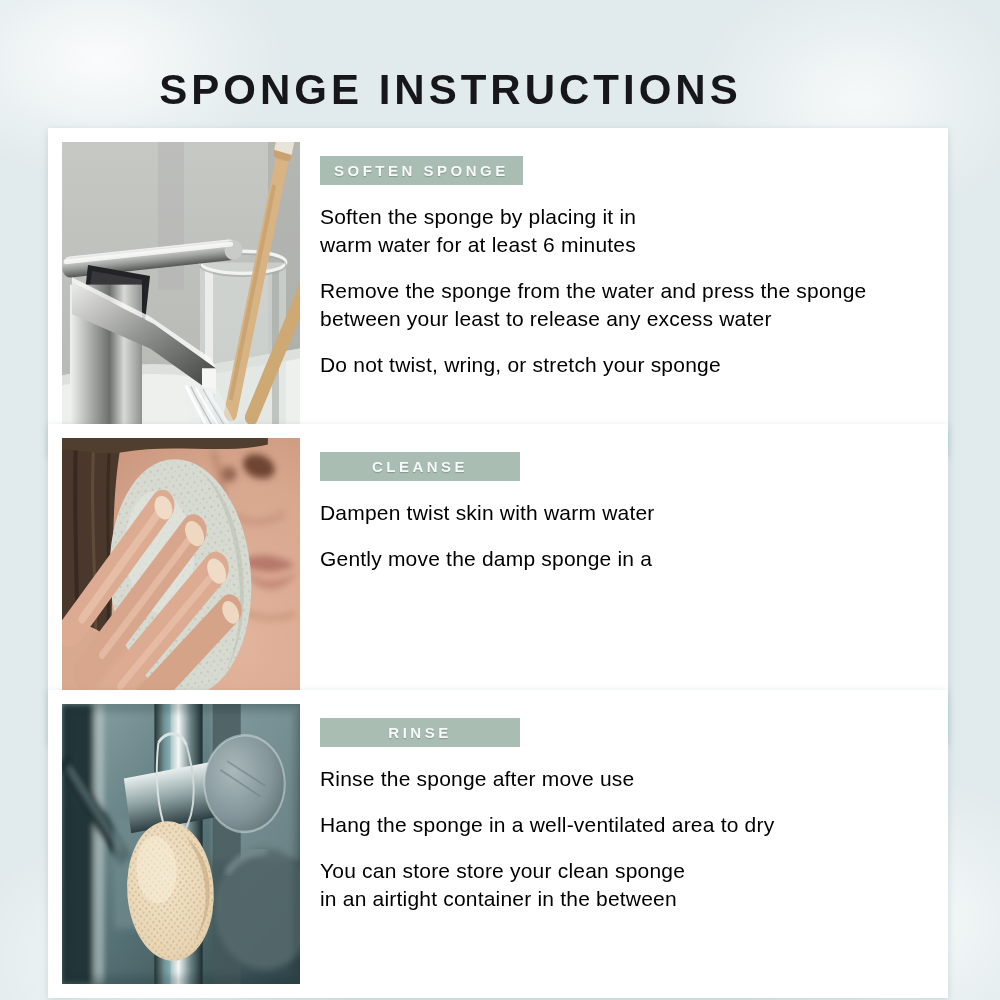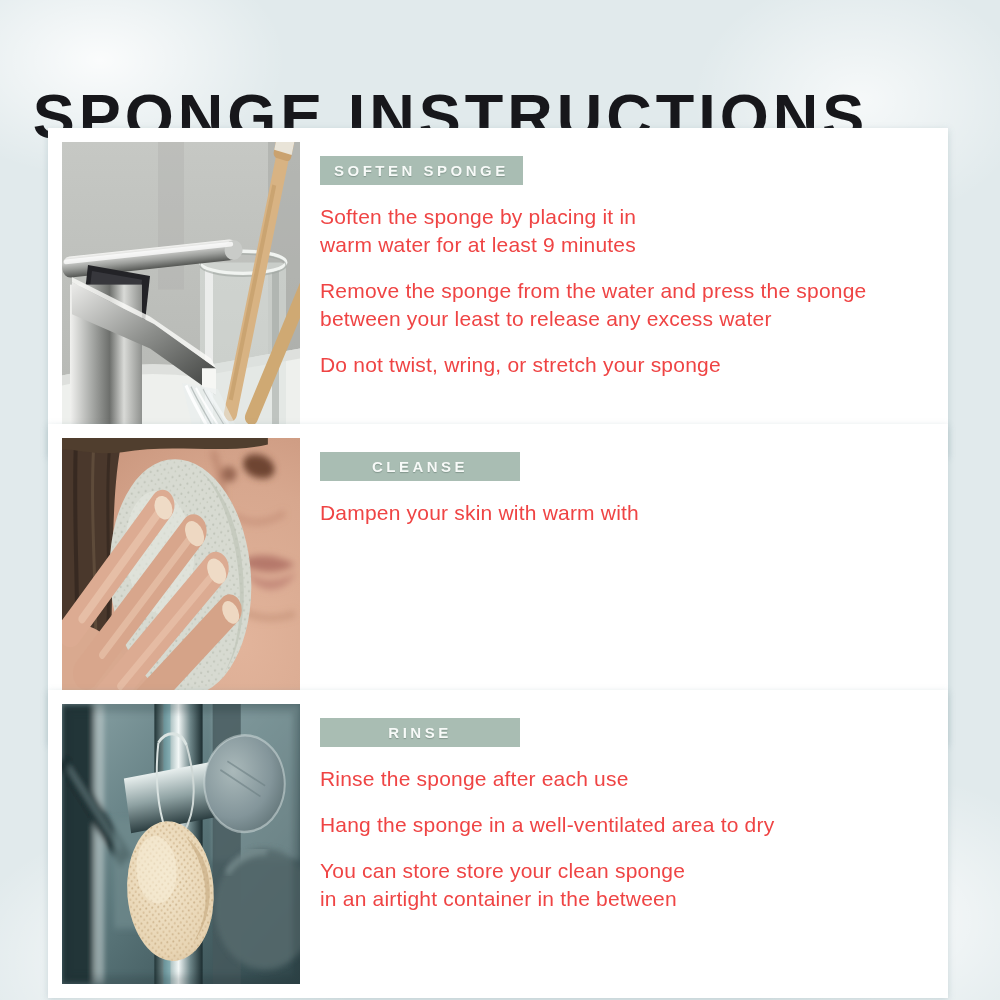--- a/index.html
+++ b/index.html
@@ -11,40 +11,40 @@
       radial-gradient(ellipse 300px 190px at 10% 6%,  rgba(255,255,255,.85), rgba(255,255,255,0) 62%),
       radial-gradient(ellipse 280px 210px at 86% 10%, rgba(255,255,255,.7),  rgba(255,255,255,0) 60%),
       radial-gradient(ellipse 330px 230px at 16% 96%, rgba(255,255,255,.8),  rgba(255,255,255,0) 60%),
       radial-gradient(ellipse 310px 250px at 90% 92%, rgba(255,255,255,.75), rgba(255,255,255,0) 58%),
       radial-gradient(ellipse 220px 160px at 48% 42%, rgba(206,223,227,.55), rgba(206,223,227,0) 62%),
       radial-gradient(ellipse 260px 170px at 62% 72%, rgba(255,255,255,.5),  rgba(255,255,255,0) 60%),
       radial-gradient(ellipse 240px 150px at 35% 60%, rgba(210,226,229,.45), rgba(210,226,229,0) 60%);
   }
 
   .title{position:absolute;top:38px;left:0;width:901px;text-align:center;
-         font-size:63px;font-weight:bold;letter-spacing:4px;color:#17171b;
+         font-size:42px;font-weight:bold;letter-spacing:4px;color:#17171b;
          white-space:nowrap;}
 
   .card{position:absolute;left:48px;width:900px;background:#ffffff;
         box-shadow:0 2px 7px rgba(110,145,152,.28);}
   .card-1{top:128px;height:328px;}
   .card-2{top:424px;height:320px;}
   .card-3{top:690px;height:308px;}
 
   .photo{position:absolute;left:14px;top:14px;width:238px;bottom:14px;overflow:hidden;}
   .photo svg{display:block;width:100%;height:100%;}
 
   .content{position:absolute;left:272px;top:28px;right:18px;}
 
   .badge{display:inline-block;min-width:200px;box-sizing:border-box;
          padding:0 14px;height:29px;line-height:29px;text-align:center;
          background:#a9bdb3;color:#f7faf8;font-size:15px;font-weight:bold;
          letter-spacing:3.5px;text-shadow:0 1px 1px rgba(60,80,72,.35);}
 
-  .para{margin-top:18px;color:#ef4444;font-size:21px;line-height:28px;
+  .para{margin-top:18px;color:#000000;font-size:21px;line-height:28px;
         letter-spacing:.2px;}
   .para:first-of-type{margin-top:22px;}
   .line{white-space:nowrap;}
 </style>
 </head>
 <body>
 
 <div class="page">
 
   <h1 class="title">SPONGE INSTRUCTIONS</h1>
@@ -131,21 +131,21 @@
           <path d="M129,199 C138,215 150,229 158,243" stroke="#9aa3a2" stroke-width="1.2" fill="none" opacity=".6"></path>
           <path d="M141,201 C150,215 162,229 171,243" stroke="#9aa3a2" stroke-width="1" fill="none" opacity=".55"></path>
           <ellipse cx="158" cy="243" rx="26" ry="5" fill="#ffffff" opacity=".65"></ellipse>
         </g>
       </svg>
     </div>
     <div class="content">
       <div class="badge">SOFTEN SPONGE</div>
       <div class="para">
         <div class="line">Soften the sponge by placing it in</div>
-        <div class="line">warm water for at least 9 minutes</div>
+        <div class="line">warm water for at least 6 minutes</div>
       </div>
       <div class="para">
         <div class="line">Remove the sponge from the water and press the sponge</div>
         <div class="line">between your least to release any excess water</div>
       </div>
       <div class="para">
         <div class="line">Do not twist, wring, or stretch your sponge</div>
       </div>
     </div>
   </section>
@@ -208,23 +208,24 @@
           <ellipse cx="101" cy="54" rx="8" ry="10" fill="#efdbc6" transform="rotate(-42 101 54)"></ellipse>
           <ellipse cx="132" cy="74" rx="8" ry="11" fill="#eed8c2" transform="rotate(-42 132 74)"></ellipse>
           <ellipse cx="154" cy="103" rx="8" ry="11" fill="#efdbc6" transform="rotate(-42 154 103)"></ellipse>
           <ellipse cx="168" cy="135" rx="7" ry="10" fill="#eed8c2" transform="rotate(-42 168 135)"></ellipse>
         </g>
       </svg>
     </div>
     <div class="content">
       <div class="badge">CLEANSE</div>
       <div class="para">
-        <div class="line">Dampen your skin with warm with</div>
-      </div>
-      <div class="para">
+        <div class="line">Dampen twist skin with warm water</div>
+      </div>
+      <div class="para">
+        <div class="line">Gently move the damp sponge in a</div>
       </div>
     </div>
   </section>
 
   <section class="card card-3">
     <div class="photo">
       <svg viewBox="0 0 237 232" preserveAspectRatio="none">
         <defs>
           <linearGradient id="r-bg" x1="0" y1="0" x2="1" y2="1">
             <stop offset="0" stop-color="#8aa3a6"></stop>
@@ -298,21 +299,21 @@
           <path d="M128,112 C148,140 148,176 126,200 C152,178 156,134 128,112 Z" fill="#c4a87f" opacity=".6"></path>
           <ellipse cx="96" cy="136" rx="20" ry="28" fill="#f6ecd6" opacity=".6"></ellipse>
         </g>
 
         <rect x="0" y="0" width="237" height="232" fill="none" stroke="#17282b" stroke-width="14" opacity=".18" filter="url(#r-blur)"></rect>
       </svg>
     </div>
     <div class="content">
       <div class="badge">RINSE</div>
       <div class="para">
-        <div class="line">Rinse the sponge after each use</div>
+        <div class="line">Rinse the sponge after move use</div>
       </div>
       <div class="para">
         <div class="line">Hang the sponge in a well-ventilated area to dry</div>
       </div>
       <div class="para">
         <div class="line">You can store store your clean sponge</div>
         <div class="line">in an airtight container in the between</div>
       </div>
     </div>
   </section>

